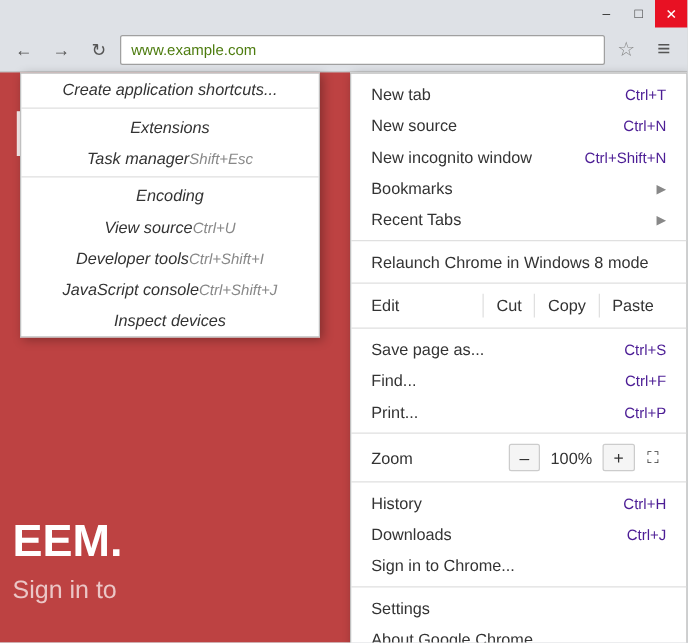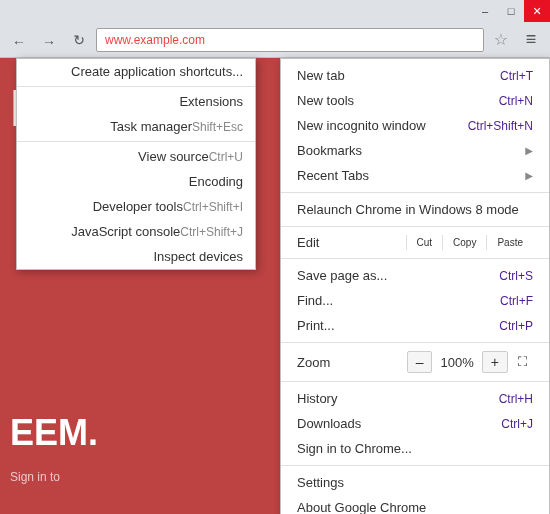--- a/index.html
+++ b/index.html
@@ -68,21 +68,21 @@
       color: #555;
     }
     .address-bar {
       flex: 1;
       height: 24px;
       background: white;
       border: 1px solid #a0a0a0;
       border-radius: 2px;
       padding: 0 8px;
       font-size: 12px;
-      color: #ef4444;
+      color: #4d7c0f;
       display: flex;
       align-items: center;
     }
     .star-btn {
       width: 26px;
       height: 26px;
       border: none;
       background: transparent;
       cursor: pointer;
       display: flex;
@@ -133,45 +133,46 @@
       bottom: 60px;
       left: 10px;
       font-size: 36px;
       font-weight: bold;
       color: white;
     }
     .page-sign-in {
       position: absolute;
       bottom: 30px;
       left: 10px;
-      font-size: 12px;
+      font-size: 20px;
       color: rgba(255,255,255,0.7);
       text-align: right;
     }
 
     
     .context-menu-left {
       position: absolute;
       top: 58px;
       left: 16px;
       width: 240px;
       background: white;
       border: 1px solid #c0c0c0;
       box-shadow: 2px 2px 8px rgba(0,0,0,0.3);
       z-index: 10;
     }
     .ctx-item {
       padding: 5px 12px;
       cursor: pointer;
       display: flex;
       align-items: center;
-      justify-content: flex-end;
+      justify-content: center;
       color: #333;
       font-size: 13px;
       white-space: nowrap;
+      font-style: italic;
     }
     .ctx-item .shortcut {
       color: #888;
       font-size: 12px;
     }
     .ctx-divider {
       height: 1px;
       background: #e0e0e0;
       margin: 2px 0;
     }
@@ -219,21 +220,21 @@
       padding: 4px 16px;
       gap: 0;
     }
     .edit-label {
       flex: 1;
       font-size: 13px;
       color: #333;
     }
     .edit-btn {
       padding: 2px 10px;
-      font-size: 10px;
+      font-size: 13px;
       color: #333;
       cursor: pointer;
       border-left: 1px solid #e0e0e0;
     }
     .edit-btn:first-of-type { border-left: none; }
 
     
     .menu-zoom-row {
       display: flex;
       align-items: center;
@@ -304,46 +305,46 @@
     <div class="ctx-divider"></div>
     <div class="ctx-item">
       <span>Extensions</span>
     </div>
     <div class="ctx-item">
       <span>Task manager</span>
       <span class="shortcut">Shift+Esc</span>
     </div>
     <div class="ctx-divider"></div>
     <div class="ctx-item">
+      <span>Encoding</span>
+    </div>
+    <div class="ctx-item">
       <span>View source</span>
       <span class="shortcut">Ctrl+U</span>
     </div>
     <div class="ctx-item">
-      <span>Encoding</span>
-    </div>
-    <div class="ctx-item">
       <span>Developer tools</span>
       <span class="shortcut">Ctrl+Shift+I</span>
     </div>
     <div class="ctx-item">
       <span>JavaScript console</span>
       <span class="shortcut">Ctrl+Shift+J</span>
     </div>
     <div class="ctx-item">
       <span>Inspect devices</span>
     </div>
   </div>
 
   <div class="chrome-menu">
     <div class="menu-item">
       <span>New tab</span>
       <span class="shortcut">Ctrl+T</span>
     </div>
     <div class="menu-item">
-      <span>New tools</span>
+      <span>New source</span>
       <span class="shortcut">Ctrl+N</span>
     </div>
     <div class="menu-item">
       <span>New incognito window</span>
       <span class="shortcut">Ctrl+Shift+N</span>
     </div>
     <div class="menu-item has-arrow">
       <span>Bookmarks</span>
     </div>
     <div class="menu-item has-arrow">

